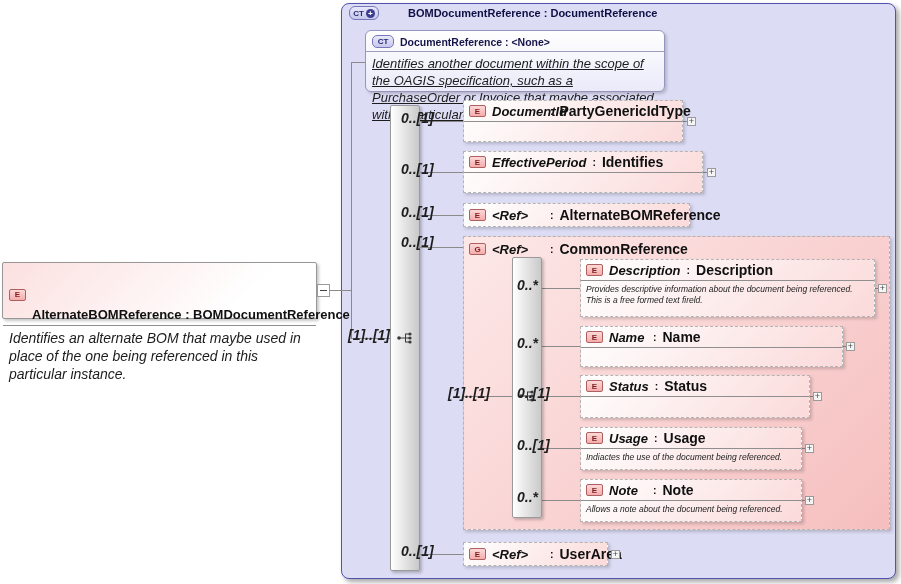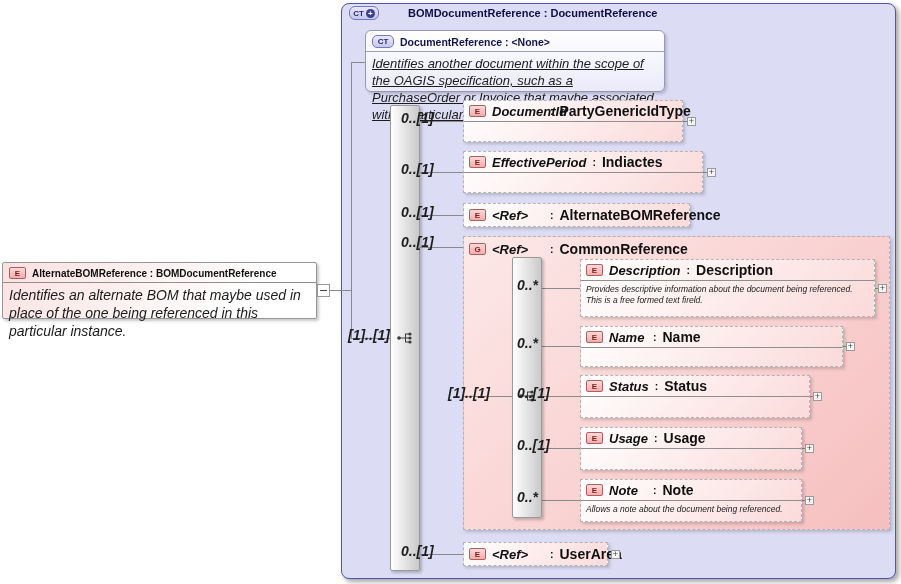--- a/index.html
+++ b/index.html
@@ -83,21 +83,21 @@
   .left-box {
     position:absolute; left:2px; top:262px; width:315px; height:57px;
     background:linear-gradient(135deg,#fce0e0 0%,#ffffff 75%);
     border:1px solid #979797; border-radius:2px;
     box-shadow:2px 2px 3px rgba(0,0,0,0.22);
   }
   .left-title {
     display:flex; align-items:center; gap:6px; padding:4px 6px 3px 6px;
     border-bottom:1px solid #8f8f8f;
   }
-  .left-title-text { font-size:10px; font-weight:bold; color:#101010; white-space:nowrap; }
+  .left-title-text { font-size:13px; font-weight:bold; color:#101010; white-space:nowrap;margin-top:40px; }
   .left-desc { padding:3px 6px; font-size:14px; font-style:italic; color:#1c1c1c; line-height:1.3; }
   
   .seqbar {
     position:absolute; width:30px;
     background:linear-gradient(90deg,#ffffff 0%,#c9c9c9 100%);
     border:1px solid #9a9a9a; border-radius:2px;
     box-shadow:2px 2px 3px rgba(0,0,0,0.22);
   }
   .seqicon { position:absolute; }
   
@@ -216,21 +216,21 @@
       <span class="ecolon">:</span>
       <span class="etype">PartyGenericIdType</span>
     </div>
   </div>
 
   <div class="ebox has-desc" style="left:463px; top:151px; width:240px; height:42px;">
     <div class="ebox-title">
       <span class="badge e-badge">E</span>
       <span class="ename">EffectivePeriod</span>
       <span class="ecolon">:</span>
-      <span class="etype">Indiactes</span>
+      <span class="etype">Identifies</span>
     </div>
   </div>
 
   <div class="ebox ref-only" style="left:463px; top:203px; width:227px; height:24px;">
     <div class="ebox-title">
       <span class="badge e-badge">E</span>
       <span class="ename">&lt;Ref&gt;</span>
       <span class="ecolon">:</span>
       <span class="etype">AlternateBOMReference</span>
     </div>
@@ -264,20 +264,21 @@
     </div>
   </div>
 
   <div class="ebox has-desc inner" style="left:580px; top:427px; width:222px; height:43px;">
     <div class="ebox-title">
       <span class="badge e-badge">E</span>
       <span class="ename">Usage</span>
       <span class="ecolon">:</span>
       <span class="etype">Usage</span>
     </div>
+    <div class="ebox-desc">Indiactes the use of the document being referenced.</div>
   </div>
 
   <div class="ebox has-desc inner" style="left:580px; top:479px; width:222px; height:43px;">
     <div class="ebox-title">
       <span class="badge e-badge">E</span>
       <span class="ename">Note</span>
       <span class="ecolon">:</span>
       <span class="etype">Note</span>
     </div>
     <div class="ebox-desc">Allows a note about the document being referenced.</div>

